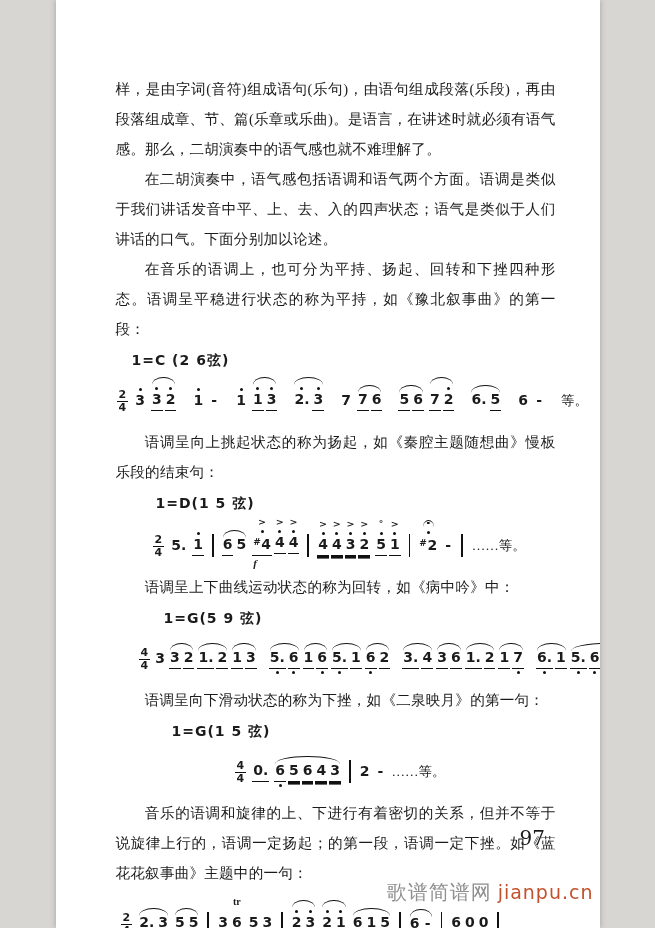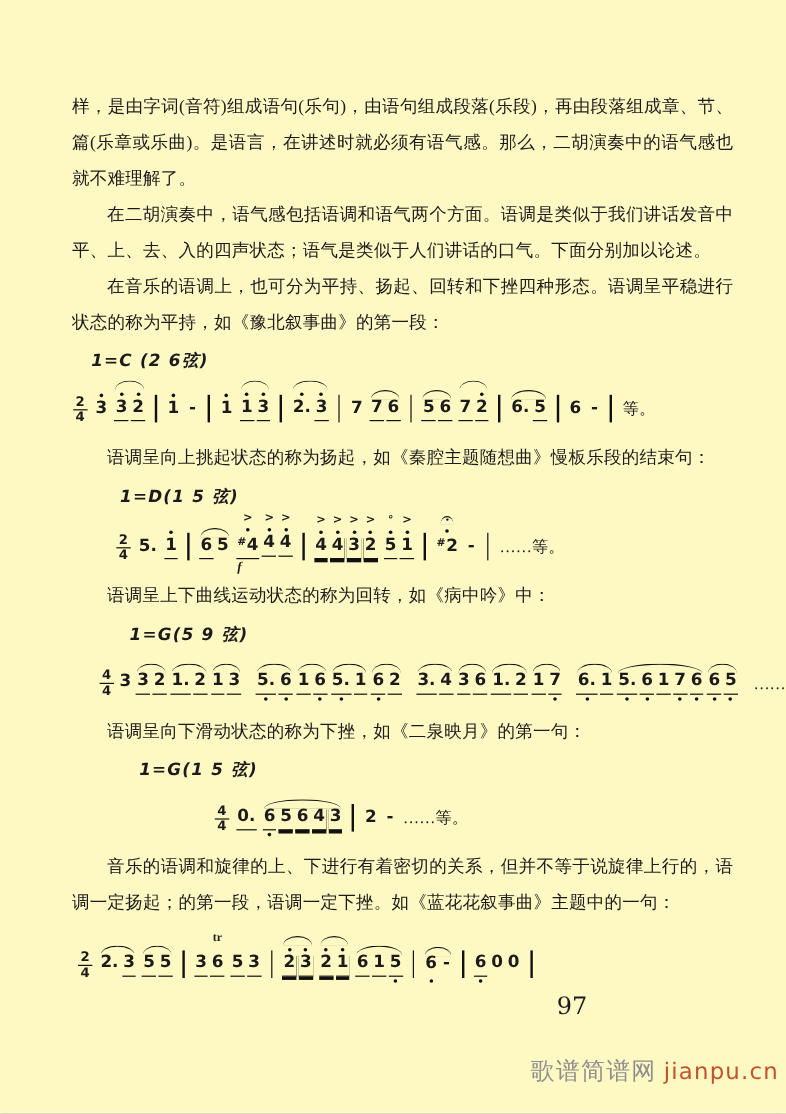--- a/index.html
+++ b/index.html
@@ -1,27 +1,27 @@
 <!DOCTYPE html>
 <html><head>
 <meta charset="utf-8">
 <style>
   html,body{margin:0;padding:0;background:#d8d6d2;}
   .page{
-    width:655px;height:928px;background:#fef9c3;position:relative;overflow:hidden;
+    width:544px;height:928px;background:#ffffff;position:relative;overflow:hidden;
     font-family:"Liberation Serif",serif;color:#1b1b1b;margin:0 auto;
     box-shadow:0 0 6px rgba(0,0,0,.25);
   }
   .content{padding:74px 44px 0 60px;}
   .para{margin:0;text-align:justify;font-size:14.6px;line-height:30px;letter-spacing:.2px;}
   .indent{text-indent:2em;}
 
   
   .score{margin:8px 0 10px;}
-  .score-key{font-family:"DejaVu Sans",sans-serif;font-weight:700;font-size:14px;margin-bottom:3px;letter-spacing:1px;font-style:italic;}
+  .score-key{font-family:"DejaVu Sans",sans-serif;font-weight:700;font-size:14px;margin-bottom:3px;letter-spacing:1px;}
   .score-notes{display:flex;align-items:flex-end;column-gap:5px;flex-wrap:nowrap;}
   .score-notes.tight{column-gap:3px;}
 
   .note{display:inline-flex;flex-direction:column;align-items:center;position:relative;min-width:10px;}
   .slot{display:flex;align-items:center;justify-content:center;}
   .above{height:12px;line-height:12px;font-size:9.5px;font-weight:bold;font-family:"DejaVu Sans",sans-serif;}
   .above.trill{font-family:"Liberation Serif",serif;font-size:10px;}
   .above.ring{font-size:9px;}
   .hi{height:6px;}
   .lo{height:6px;}

